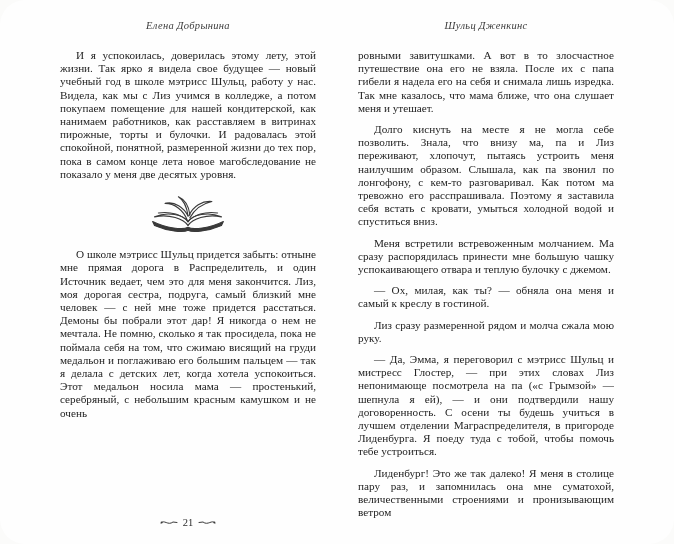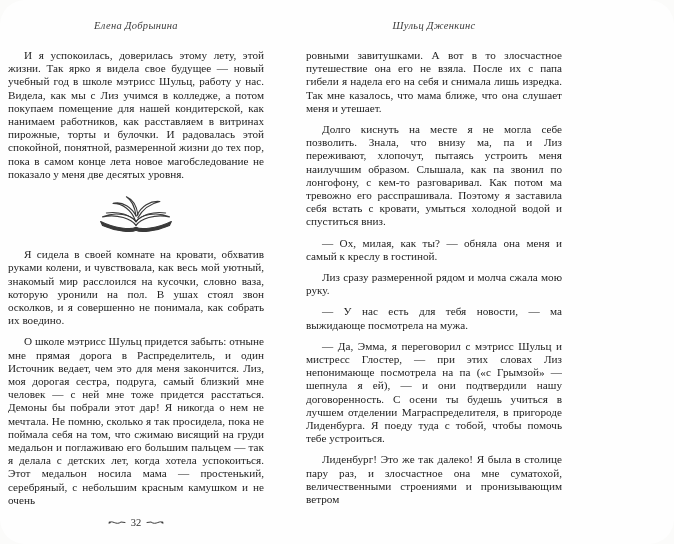--- a/index.html
+++ b/index.html
@@ -6,20 +6,21 @@
   body{
     width:674px;height:544px;
     background:#fbfbfa;
     font-family:"Liberation Serif","DejaVu Serif",serif;
     overflow:hidden;
   }
   .spread{
     width:674px;height:544px;
     background:#fefefe;
     display:flex;
+    justify-content:center;
     gap:26px;
     box-sizing:border-box;
     padding:20px 0 12px;
     border-radius:25px;
   }
   .page{
     width:272px;
     display:flex;
     flex-direction:column;
     overflow:hidden;
@@ -85,49 +86,48 @@
 
               <path d="M45,38 C50,31 64,26 80,29 C66,23 50,27 45,34"></path>
               <path d="M45,34 C51,27 63,23 76,25"></path>
 
               <path d="M8,34 C22,41 40,43 45,40 C50,43 68,41 82,34 L80,38 C66,44 50,46 45,43 C40,46 24,44 10,38 Z" fill="#3a3a3a"></path>
             </g>
           </svg>
         </span>
       </div>
 
-      <p class="indent">Я сидела в своей комнате на кровати, обхватив руками колени, и чувствовала, как весь мой уютный, знакомый мир расслоился на кусочки, словно ваза, которую уронили на пол. В ушах стоял звон осколков, и я совершенно не понимала, как собрать их воедино.</p>
       <p class="indent">О школе мэтрисс Шульц придется забыть: отныне мне прямая дорога в Распределитель, и один Источник ведает, чем это для меня закончится. Лиз, моя дорогая сестра, подруга, самый близкий мне человек — с ней мне тоже придется расстаться. Демоны бы побрали этот дар! Я никогда о нем не мечтала. Не помню, сколько я так просидела, пока не поймала себя на том, что сжимаю висящий на груди медальон и поглаживаю его большим пальцем — так я делала с детских лет, когда хотела успокоиться. Этот медальон носила мама — простенький, серебряный, с небольшим красным камушком и не очень</p>
     </div>
 
     <div class="folio">
       <span>
         <svg class="flourish" width="18" height="9" viewBox="0 0 18 9">
           <path d="M1,5 C4,1 8,8 13,4 L17,4.5" stroke="#3a3a3a" fill="none" stroke-width="1" stroke-linecap="round"></path>
           <circle cx="1.6" cy="4.6" r="1" fill="#3a3a3a"></circle>
         </svg>
       </span>
-      <span>32</span>
+      <span>21</span>
       <span>
         <svg class="flourish" width="18" height="9" viewBox="0 0 18 9" style="transform:scaleX(-1)">
           <path d="M1,5 C4,1 8,8 13,4 L17,4.5" stroke="#3a3a3a" fill="none" stroke-width="1" stroke-linecap="round"></path>
           <circle cx="1.6" cy="4.6" r="1" fill="#3a3a3a"></circle>
         </svg>
       </span>
     </div>
   </div>
 
   <div class="page">
     <div class="running-head">Шульц Дженкинс</div>
 
     <div class="page-body">
       <p>ровными завитушками. А вот в то злосчастное путешествие она его не взяла. После их с папа гибели я надела его на себя и снимала лишь изредка. Так мне казалось, что мама ближе, что она слушает меня и утешает.</p>
       <p class="indent">Долго киснуть на месте я не могла себе позволить. Знала, что внизу ма, па и Лиз переживают, хлопочут, пытаясь устроить меня наилучшим образом. Слышала, как па звонил по лонгофону, с кем-то разговаривал. Как потом ма тревожно его расспрашивала. Поэтому я заставила себя встать с кровати, умыться холодной водой и спуститься вниз.</p>
+      <p class="indent">Меня встретили встревоженным молчанием. Ма сразу распорядилась принести мне большую чашку успокаивающего отвара и теплую булочку с джемом.</p>
       <p class="indent">— Ох, милая, как ты? — обняла она меня и самый к креслу в гостиной.</p>
       <p class="indent">Лиз сразу размеренной рядом и молча сжала мою руку.</p>
-      <p class="indent">— У нас есть для тебя новости, — ма выжидающе посмотрела на мужа.</p>
       <p class="indent">— Да, Эмма, я переговорил с мэтрисс Шульц и мистресс Глостер, — при этих словах Лиз непонимающе посмотрела на па («с Грымзой» — шепнула я ей), — и они подтвердили нашу договоренность. С осени ты будешь учиться в лучшем отделении Маграспределителя, в пригороде Лиденбурга. Я поеду туда с тобой, чтобы помочь тебе устроиться.</p>
-      <p class="indent">Лиденбург! Это же так далеко! Я была в столице пару раз, и злосчастное она мне суматохой, величественными строениями и пронизывающим ветром</p>
+      <p class="indent">Лиденбург! Это же так далеко! Я меня в столице пару раз, и запомнилась она мне суматохой, величественными строениями и пронизывающим ветром</p>
     </div>
 
   </div>
 
 </div>
 
 </body></html>

